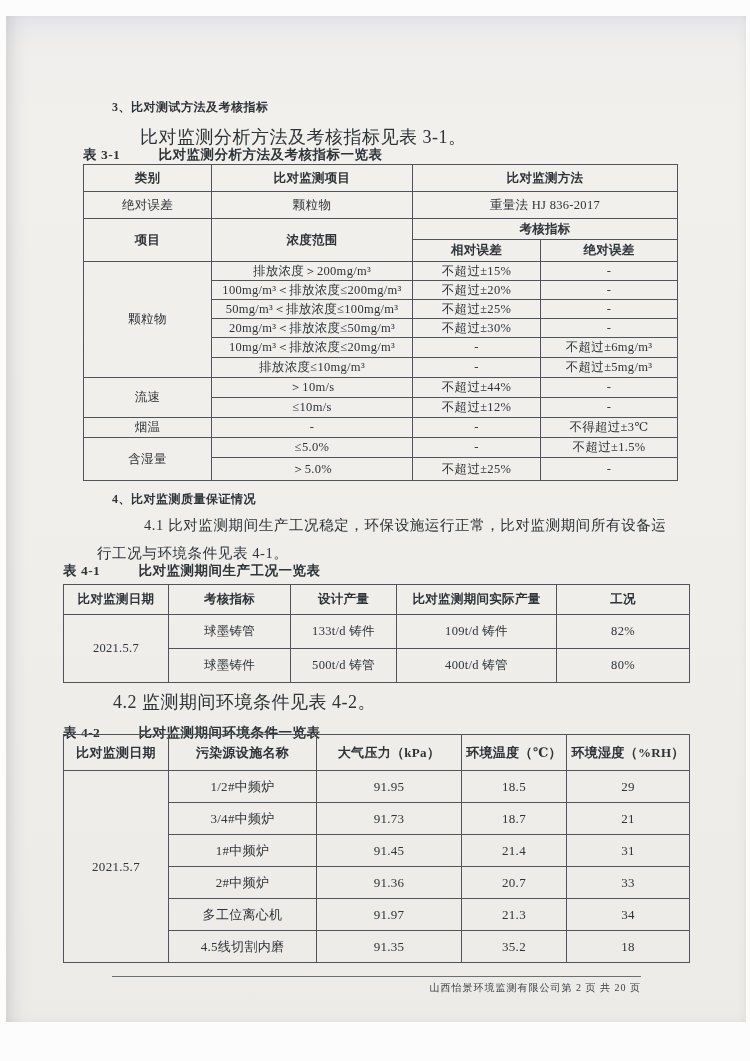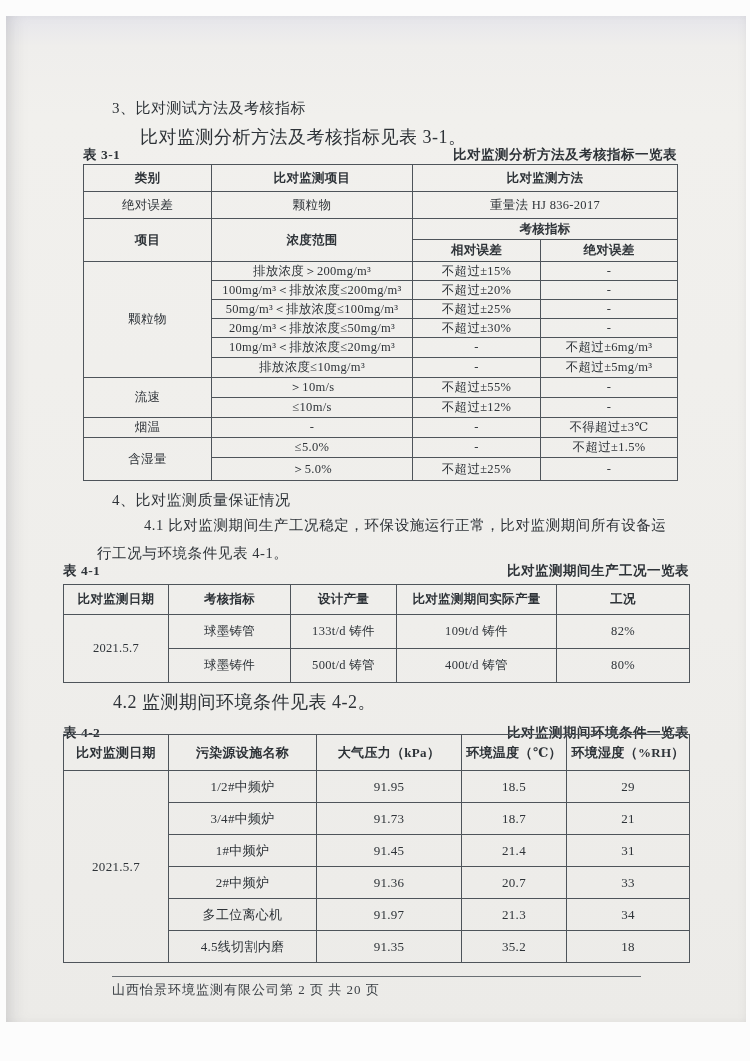--- a/index.html
+++ b/index.html
@@ -10,38 +10,38 @@
     font-family:"Liberation Serif","DejaVu Serif",serif;
     color:#2e3338;
     overflow:hidden;
   }
   .page {
     position:absolute; left:6px; top:16px; width:740px; height:1006px;
     background:linear-gradient(180deg,#e6e6eb 0%,#efeeec 3%,#f1f0ed 10%,#efeeeb 60%,#ecebe8 100%);
     box-shadow:inset 14px 0 20px -14px rgba(110,110,120,0.35), inset -4px 0 10px -6px rgba(150,150,155,0.25);
   }
   .abs { position:absolute; }
-  .sec-heading { font-size:15px; font-weight:normal; letter-spacing:0.5px; }
+  .sec-heading { font-size:12px; font-weight:bold; letter-spacing:0.5px; }
   .sec-text { font-size:18px; letter-spacing:0.5px; }
-  .caption { display:flex; justify-content:space-between; gap:38px; font-size:13.5px; font-weight:bold; letter-spacing:0.5px; }
+  .caption { display:flex; justify-content:flex-start; gap:38px; font-size:13.5px; font-weight:bold; letter-spacing:0.5px; }
   table { border-collapse:collapse; table-layout:fixed; }
   td {
     border:1px solid #4e545a;
     text-align:center; vertical-align:middle;
     font-size:12.5px; padding:0 2px; letter-spacing:0.3px;
     overflow:hidden; white-space:nowrap;
   }
   .b { font-weight:bold; }
   #t31 { width:594px; }
   #t41, #t42 { width:626px; }
   #t41 td { font-size:12.5px; }
   #t42 td { font-size:13px; }
   .para41 { width:575px; font-size:14.5px; line-height:28px; letter-spacing:0.6px; text-indent:47px; }
   .footer-rule { height:1px; background:#6a6f74; }
-  .footer-row { display:flex; justify-content:flex-start; font-size:13px; letter-spacing:1px; color:#3a3f44; }
+  .footer-row { display:flex; justify-content:flex-end; font-size:10px; letter-spacing:1px; color:#3a3f44; }
 </style>
 </head>
 <body>
 
 <div class="page"></div>
 
 <div class="abs sec-heading" style="left:112px; top:99px;">3、比对测试方法及考核指标</div>
 
 <div class="abs sec-text" style="left:140px; top:125px;">比对监测分析方法及考核指标见表 3-1。</div>
 
@@ -104,21 +104,21 @@
     <td>不超过±6mg/m³</td>
   </tr>
   <tr style="height:20px">
     <td>排放浓度≤10mg/m³</td>
     <td>-</td>
     <td>不超过±5mg/m³</td>
   </tr>
   <tr style="height:20px">
     <td rowspan="2">流速</td>
     <td>＞10m/s</td>
-    <td>不超过±55%</td>
+    <td>不超过±44%</td>
     <td>-</td>
   </tr>
   <tr style="height:20px">
     <td>≤10m/s</td>
     <td>不超过±12%</td>
     <td>-</td>
   </tr>
   <tr style="height:20px">
     <td>烟温</td>
     <td>-</td>

